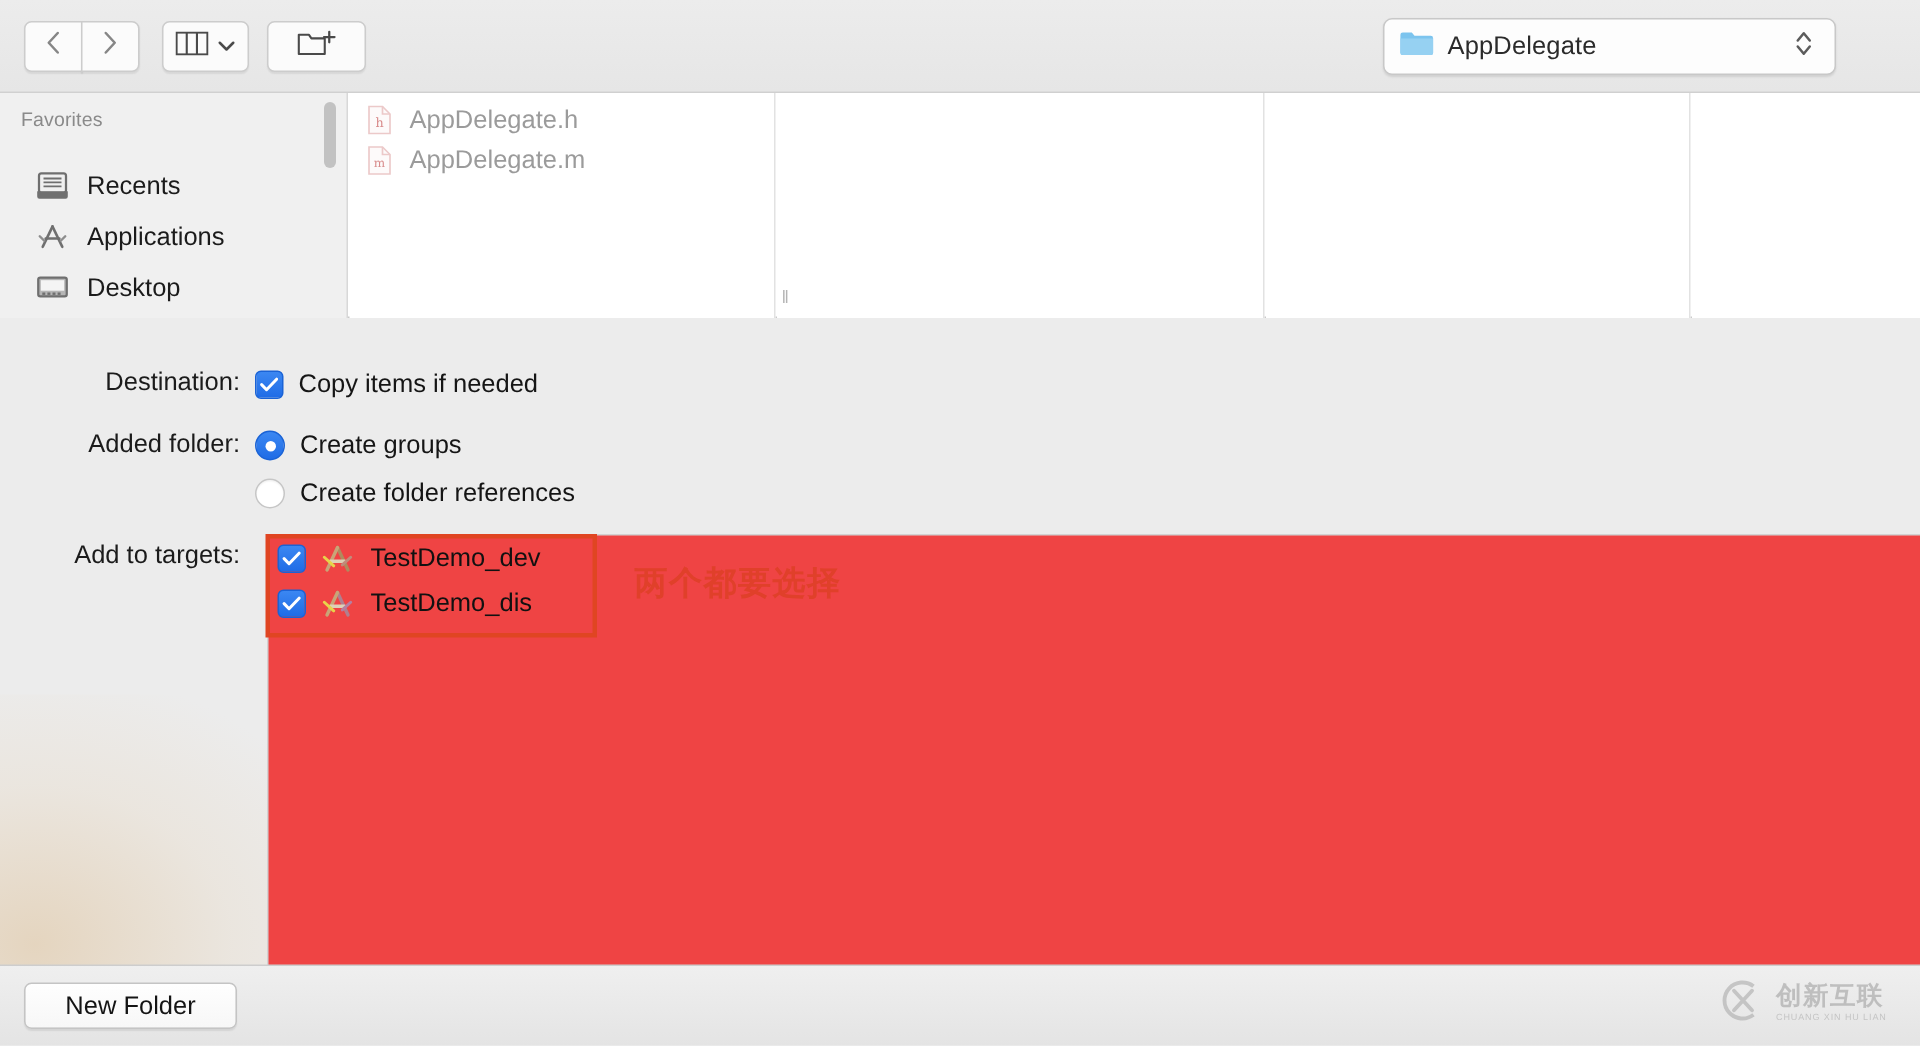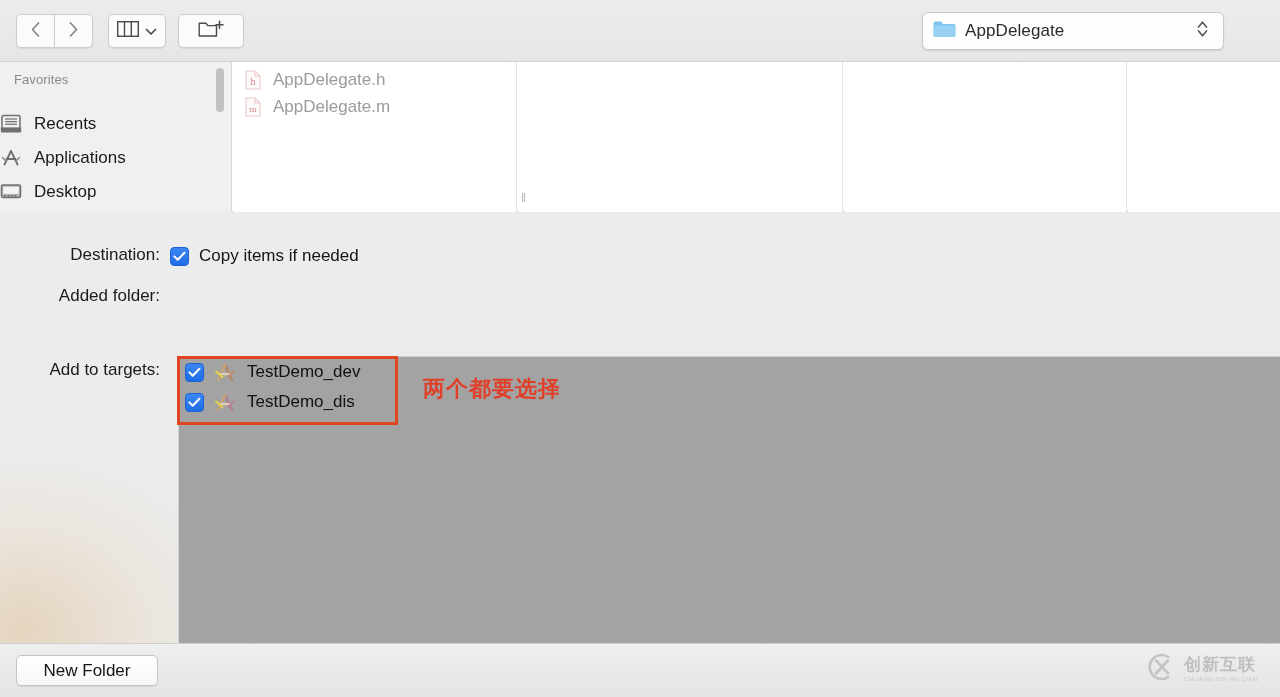--- a/index.html
+++ b/index.html
@@ -57,21 +57,21 @@
     background: #f0f0f0;
     border-right: 1px solid #d8d8d8;
     padding-top: 10px;
     overflow: hidden;
   }
   .sb-header {
     font-size: 13px; color: #8a8a8a; padding-left: 14px; margin-bottom: 20px;
     letter-spacing: .1px;
   }
   .sb-item {
-    display: flex; align-items: center; height: 34px; 
+    display: flex; align-items: center; height: 34px; padding-left: 24px;
     font-size: 17px; color: #1b1b1b; cursor: default;
   }
   .sb-item .ico { width: 24px; margin-right: 10px; display: flex; align-items: center; }
   .sb-scroll {
     position: absolute; right: 7px; top: 6px; width: 8px; height: 44px;
     background: #c2c2c2; border-radius: 4px;
   }
 
   .col {
     position: absolute; top: 0; height: 150px; background: #ffffff;
@@ -125,21 +125,21 @@
     width: 20px; height: 20px; border-radius: 50%;
     display: flex; align-items: center; justify-content: center; flex: none;
   }
   .radio.on { background: linear-gradient(#3b87f2, #1f6ce6); border: 1px solid #1a63d6; }
   .radio.on .dot { width: 7px; height: 7px; border-radius: 50%; background: #fff; }
   .radio.off { background: #ffffff; border: 1px solid #c6c6c6; box-shadow: inset 0 1px 1px rgba(0,0,0,0.05); }
 
   
   .targets-panel {
     position: absolute; left: 178px; top: 356px; width: 1102px; height: 316px;
-    background: #a3a3a3; border: 1px solid #d2d2d2; border-right: none;
+    background: #ef4444; border: 1px solid #d2d2d2; border-right: none;
   }
   .target-row {
     display: flex; align-items: center; height: 30px; padding-left: 6px;
     font-size: 17px; color: #111; cursor: default;
   }
   .target-row .tname { margin-left: 10px; }
   .target-row .ticon { margin-left: 9px; display: flex; align-items: center; }
 
   .redbox {
     position: absolute; left: 177px; top: 356px; width: 221px; height: 69px;
@@ -334,20 +334,32 @@
           <svg width="13" height="11" viewBox="0 0 13 11">
               <polyline points="1.4,5.4 4.7,8.8 11.4,1.8" fill="none" stroke="#ffffff" stroke-width="2" stroke-linecap="round" stroke-linejoin="round"></polyline>
             </svg>
         </span>
         <span class="txt">Copy items if needed</span>
       </div>
     </div>
 
     <div class="row" style="left:0; top:72px;">
       <div class="row-label">Added folder:</div>
+      <div style="display:flex; flex-direction:column; gap:8px;">
+        <div class="opt">
+          <span class="radio on">
+              <span class="dot"></span>
+            </span>
+          <span class="txt">Create groups</span>
+        </div>
+        <div class="opt">
+          <span class="radio off"></span>
+          <span class="txt">Create folder references</span>
+        </div>
+      </div>
     </div>
 
     <div class="row" style="left:0; top:146px;">
       <div class="row-label">Add to targets:</div>
     </div>
   </div>
 
   <div class="targets-panel">
     <div class="target-row">
       <span class="checkbox">

